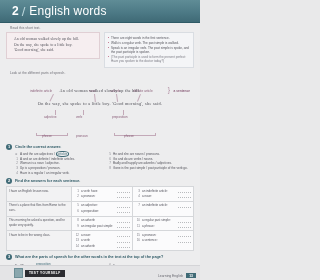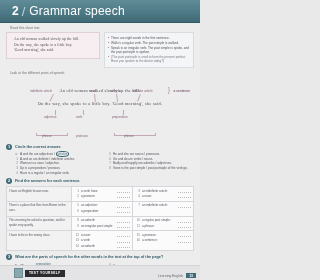--- a/index.html
+++ b/index.html
@@ -153,21 +153,21 @@
   }
 </style>
 </head>
 <body>
 
 <div class="page">
 
   <div class="header">
     <span class="unit-num">2</span>
     <span class="slash">/</span>
-    <span class="unit-title">Grammar speech</span>
+    <span class="unit-title">English words</span>
   </div>
 
   <div class="sheet">
 
     <div class="instr">Read this short text.</div>
 
     <div class="toprow">
       <div class="textbox">
         <p>An old woman walked slowly up the hill.</p>
         <p>On the way, she spoke to a little boy.</p>

